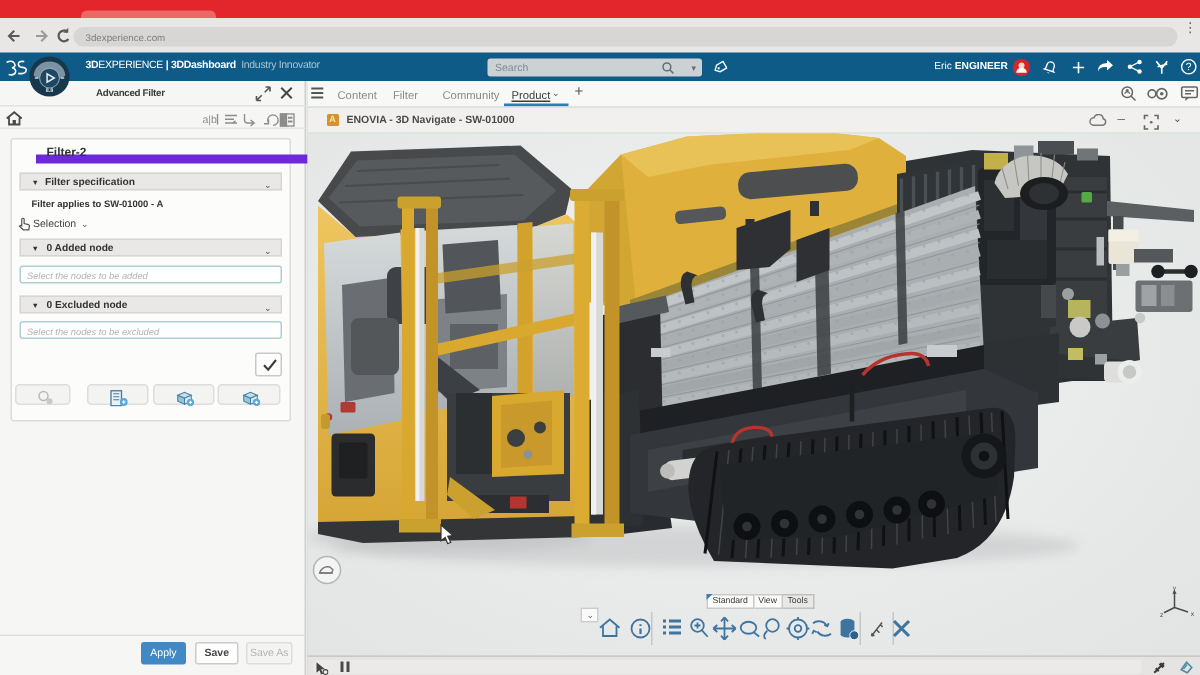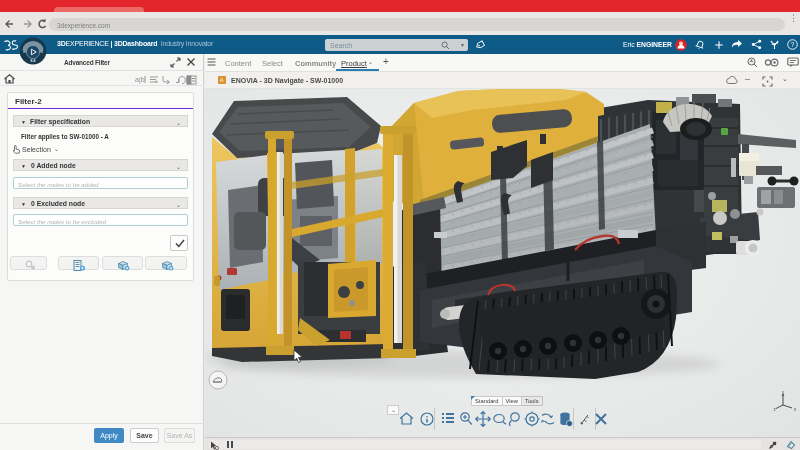--- a/index.html
+++ b/index.html
@@ -117,21 +117,21 @@
           <path d="M44 8 a3.5 3.5 0 1 1 3 1.6 M44 5.5 v3 h-3"></path>
           <rect x="52" y="2" width="9" height="8"></rect>
           <rect x="52" y="2" width="4" height="8" fill="#8d8d8d"></rect>
           <path d="M57 4.5 h3 M57 7 h3" stroke-width="1.2"></path>
         </g>
       </svg>
     </div>
 
     <div class="abs" style="left:7px;top:38px;width:187px;height:189px;background:#fcfcfb;border:1px solid #dcdcdb;border-radius:2px;">
 
-      <div class="abs" style="left:0;top:0;width:185px;height:16px;border-bottom:1px solid #6d28d9;">
+      <div class="abs" style="left:16px;top:0;width:185px;height:16px;border-bottom:6px solid #6d28d9;">
         <div style="font-size:8px;color:#333;font-weight:bold;padding:4px 0 0 7px;">Filter-2</div>
       </div>
 
       <div class="abs" style="left:5px;top:22px;width:175px;height:12px;background:#e9e8e7;border:1px solid #d6d5d4;">
         <span style="position:absolute;left:7px;top:2.5px;font-size:5px;color:#333;">▼</span>
         <div style="position:absolute;left:16px;top:2px;font-size:6.8px;color:#333;font-weight:bold;">Filter specification</div>
         <span style="position:absolute;right:6px;top:2.5px;font-size:6px;color:#555;">⌄</span>
       </div>
       <div class="abs" style="left:13px;top:40px;font-size:6.3px;color:#333;font-weight:bold;">Filter applies to SW-01000 - A</div>
 
@@ -206,22 +206,22 @@
     </div>
   </div>
 
   <div class="abs" style="left:205px;top:54px;width:595px;height:396px;background:#5eead4;">
 
     <div class="abs" style="left:0;top:0;width:595px;height:17px;background:#f8f8f7;">
       <svg class="abs" style="left:2px;top:4px;" width="9" height="8" viewBox="0 0 9 8">
           <path d="M0.5 1 h8 M0.5 4 h8 M0.5 7 h8" stroke="#555" stroke-width="1.2"></path>
         </svg>
       <div class="abs" style="left:20px;top:4.5px;font-size:7.5px;color:#8a8a8a;">Content</div>
-      <div class="abs" style="left:57px;top:4.5px;font-size:7.5px;color:#8a8a8a;">Select</div>
-      <div class="abs" style="left:90px;top:4.5px;font-size:7.5px;color:#8a8a8a;font-weight:bold;">Community</div>
+      <div class="abs" style="left:57px;top:4.5px;font-size:7.5px;color:#8a8a8a;">Filter</div>
+      <div class="abs" style="left:90px;top:4.5px;font-size:7.5px;color:#8a8a8a;">Community</div>
       <div class="abs" style="left:136px;top:4.5px;font-size:7.5px;color:#3c3c3c;text-decoration:underline;">Product</div>
       <span class="abs" style="left:163px;top:4px;font-size:6px;color:#555;">⌄</span>
       <div class="abs" style="left:131px;top:14.5px;width:43px;height:2px;background:#2e7cb5;"></div>
       <div class="abs" style="left:178px;top:2px;font-size:10px;color:#555;">+</div>
     </div>
 
     <svg class="abs" style="left:541px;top:3px;" width="14" height="11" viewBox="0 0 14 11">
         <circle cx="5.5" cy="4.5" r="3.5" fill="none" stroke="#666" stroke-width="1"></circle>
         <path d="M8 7 l3 3" stroke="#666" stroke-width="1"></path>
         <path d="M3.8 5.5 a1.8 1.8 0 0 1 3.4 0" fill="none" stroke="#666" stroke-width="0.8"></path>

